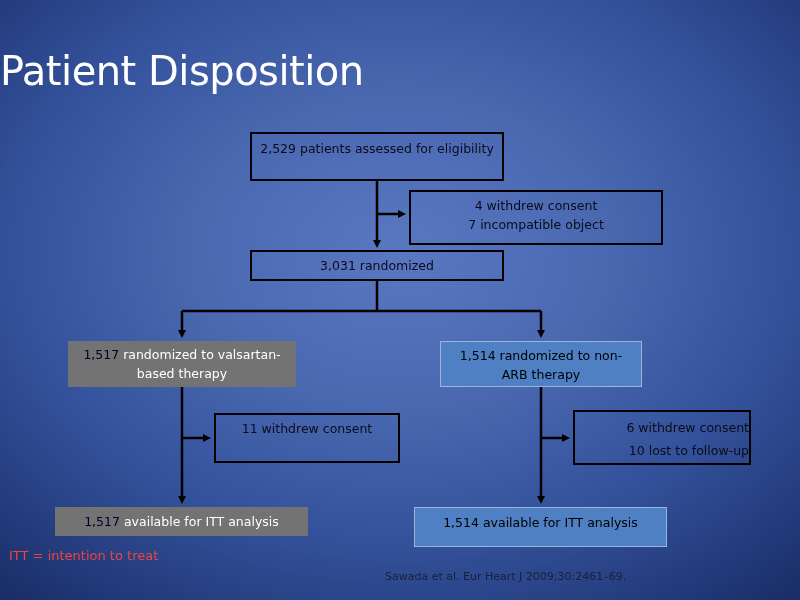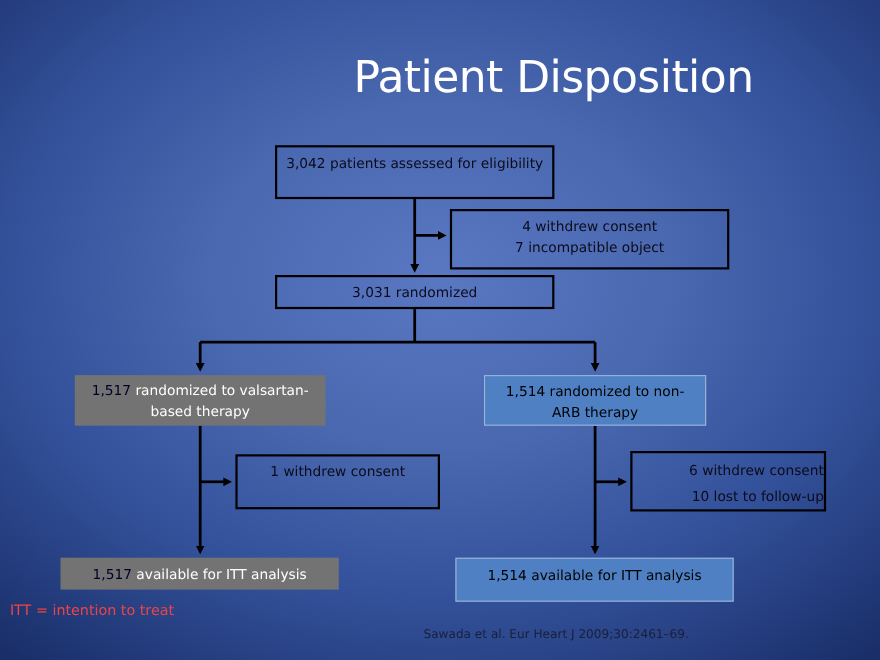--- a/index.html
+++ b/index.html
@@ -3,21 +3,21 @@
 <meta charset="utf-8">
 <style>
   html, body { margin: 0; padding: 0; }
   body {
     width: 800px; height: 600px; overflow: hidden; position: relative;
     background: radial-gradient(ellipse 75% 75% at 50% 42%, #5a78c2 0%, #4a68b0 35%, #33519a 65%, #1a2f6a 100%);
     font-family: "Liberation Sans", sans-serif;
   }
   .title {
     position: absolute; left: 0; width: 685px; top: 48px;
-    text-align: right; color: #ffffff; font-size: 40px;
+    text-align: left; color: #ffffff; font-size: 40px;
     font-family: "DejaVu Sans", sans-serif; font-weight: normal; letter-spacing: -0.5px;
   }
   .box {
     position: absolute; box-sizing: border-box; text-align: center;
     font-family: "DejaVu Sans", sans-serif; font-size: 12.5px; line-height: 19px;
   }
   .outline { border: 2px solid #000; color: #0b0b1a; }
   .bright { background: #737373; color: #ffffff; }
   .light { background: #4f80c4; border: 1px solid #9db4d8; color: #000000; }
   .dark-num { color: #000028; }
@@ -48,21 +48,21 @@
 
     <line x1="182" y1="387" x2="182" y2="500" marker-end="url(#ah)"></line>
     <line x1="182" y1="438" x2="207" y2="438" marker-end="url(#ah)"></line>
 
     <line x1="541" y1="387" x2="541" y2="500" marker-end="url(#ah)"></line>
     <line x1="541" y1="438" x2="566" y2="438" marker-end="url(#ah)"></line>
   </g>
 </svg>
 
 <div class="box outline" style="left:250px; top:132px; width:254px; height:49px; padding-top:5px;">
-  <span>3,042 patients assessed  for eligibility</span>
+  <span>2,529 patients assessed  for eligibility</span>
 </div>
 
 <div class="box outline" style="left:409px; top:190px; width:254px; height:55px; padding-top:4px;">
   <div>4 withdrew consent</div>
   <div>7 incompatible object</div>
 </div>
 
 <div class="box outline" style="left:250px; top:250px; width:254px; height:31px; padding-top:4px;">
   <span>3,031 randomized</span>
 </div>
@@ -71,21 +71,21 @@
   <div><span class="dark-num">1,517</span><span> randomized to valsartan-</span></div>
   <div>based therapy</div>
 </div>
 
 <div class="box light" style="left:440px; top:341px; width:202px; height:46px; padding-top:4px;">
   <div>1,514 randomized to non-</div>
   <div>ARB therapy</div>
 </div>
 
 <div class="box outline" style="left:214px; top:413px; width:186px; height:50px; padding-top:4px;">
-  <div>1 withdrew consent</div>
+  <div>11 withdrew consent</div>
 </div>
 
 <div class="box outline" style="left:573px; top:410px; width:178px; height:55px; padding-top:4px; text-align:right; padding-left:29px; line-height:23px;">
   <div>6 withdrew consent</div>
   <div>10 lost to follow-up</div>
 </div>
 
 <div class="box bright" style="left:55px; top:507px; width:253px; height:29px; padding-top:5px;">
   <span class="dark-num">1,517</span><span> available for ITT analysis</span>
 </div>

